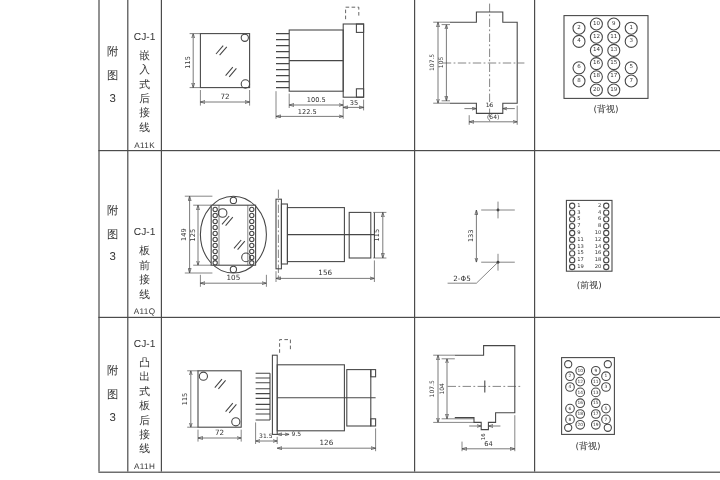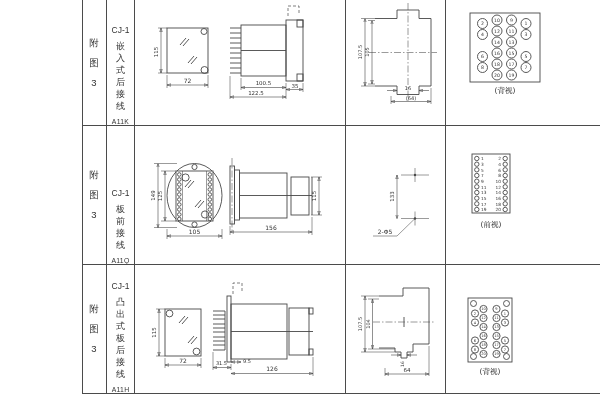--- a/index.html
+++ b/index.html
@@ -245,21 +245,21 @@
     <circle class="fil" cx="70" cy="50" r="1.2"></circle>
           <circle class="fil" cx="70" cy="93.5" r="1.2"></circle>
     <line class="dim" x1="52" y1="50" x2="52" y2="93.5" marker-start="url(#ah)" marker-end="url(#ah)"></line>
     <text class="d55" x="49" y="71.5" transform="rotate(-90 49 71.5)">133</text>
     <path class="tn" d="M70,93.5 L52,111 H28"></path>
     <text class="d6" x="40" y="109">2-Φ5</text>
   </g>
 </svg>
 </div>
 
-<div class="cell" style="left:445px;top:112px;width:155px;height:139px;">
+<div class="cell" style="left:445px;top:125px;width:155px;height:139px;">
 <svg width="155" height="139" viewBox="0 0 155 139">
   <rect x="27" y="42" width="38" height="59"></rect>
   <g class="tn">
     <circle cx="31.8" cy="46.5" r="2.2"></circle>
           <text class="t2" x="36" y="46.8">1</text>
     <circle cx="31.8" cy="52.2" r="2.2"></circle>
           <text class="t2" x="36" y="52.5">3</text>
     <circle cx="31.8" cy="57.8" r="2.2"></circle>
           <text class="t2" x="36" y="58.1">5</text>
     <circle cx="31.8" cy="63.5" r="2.2"></circle>

